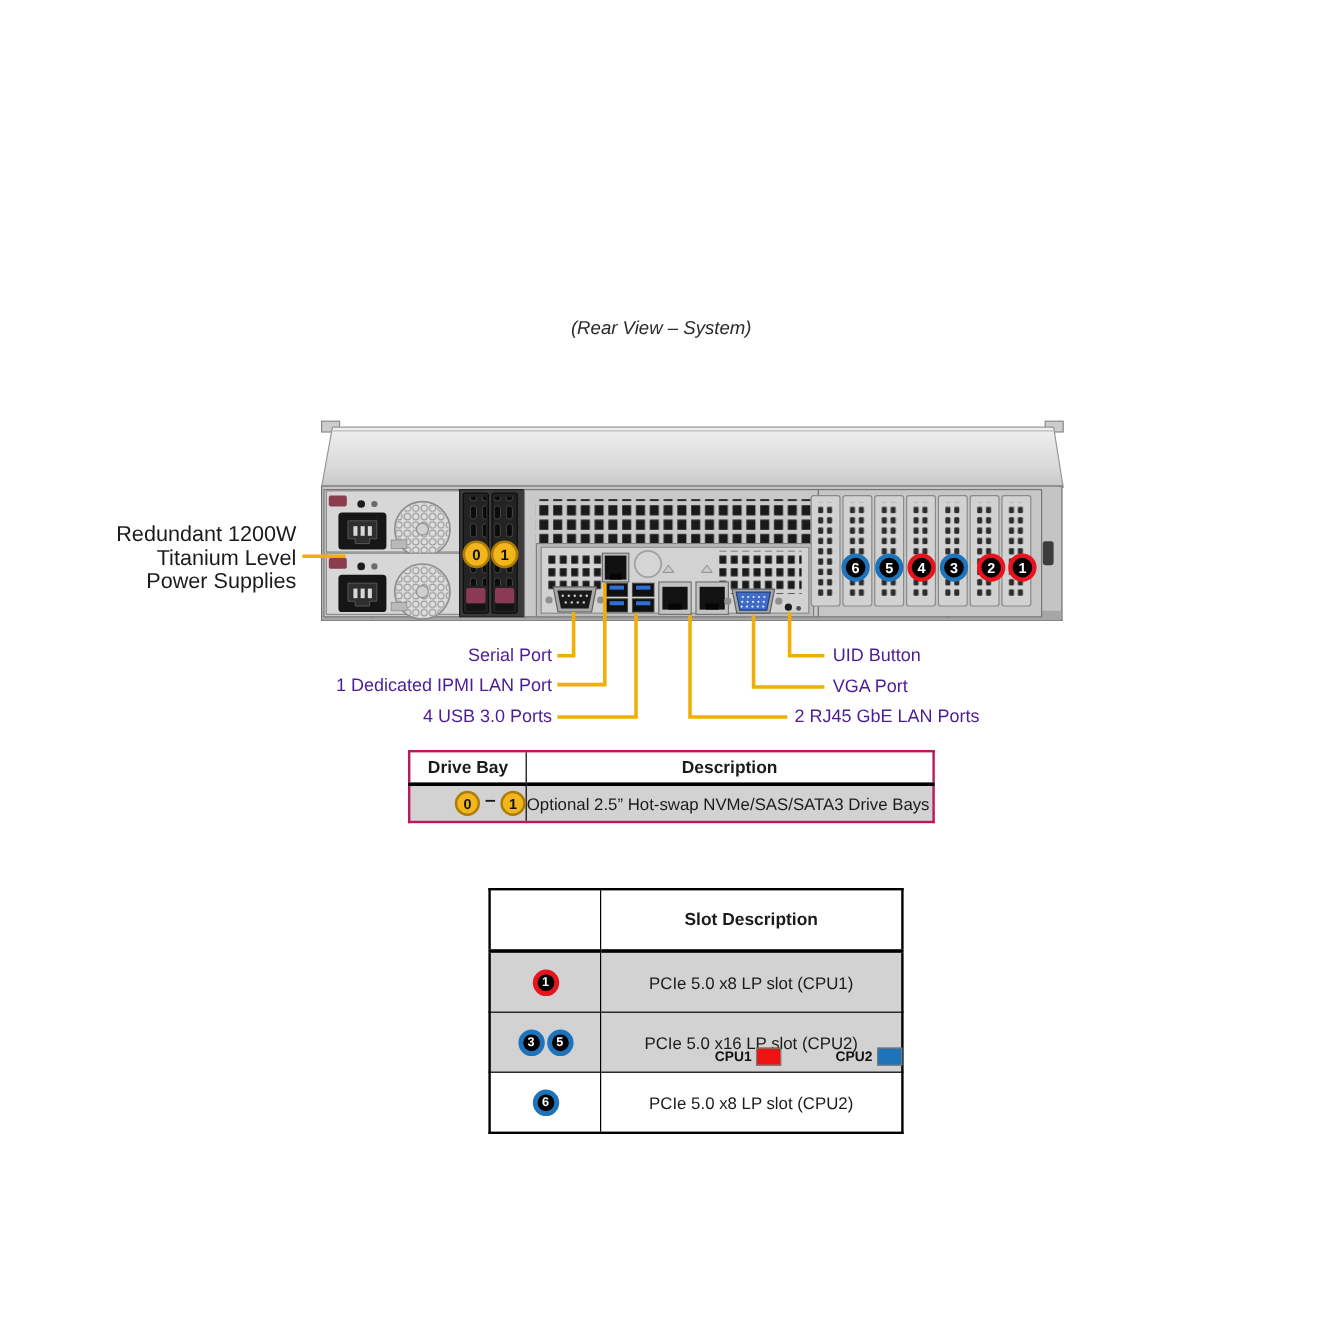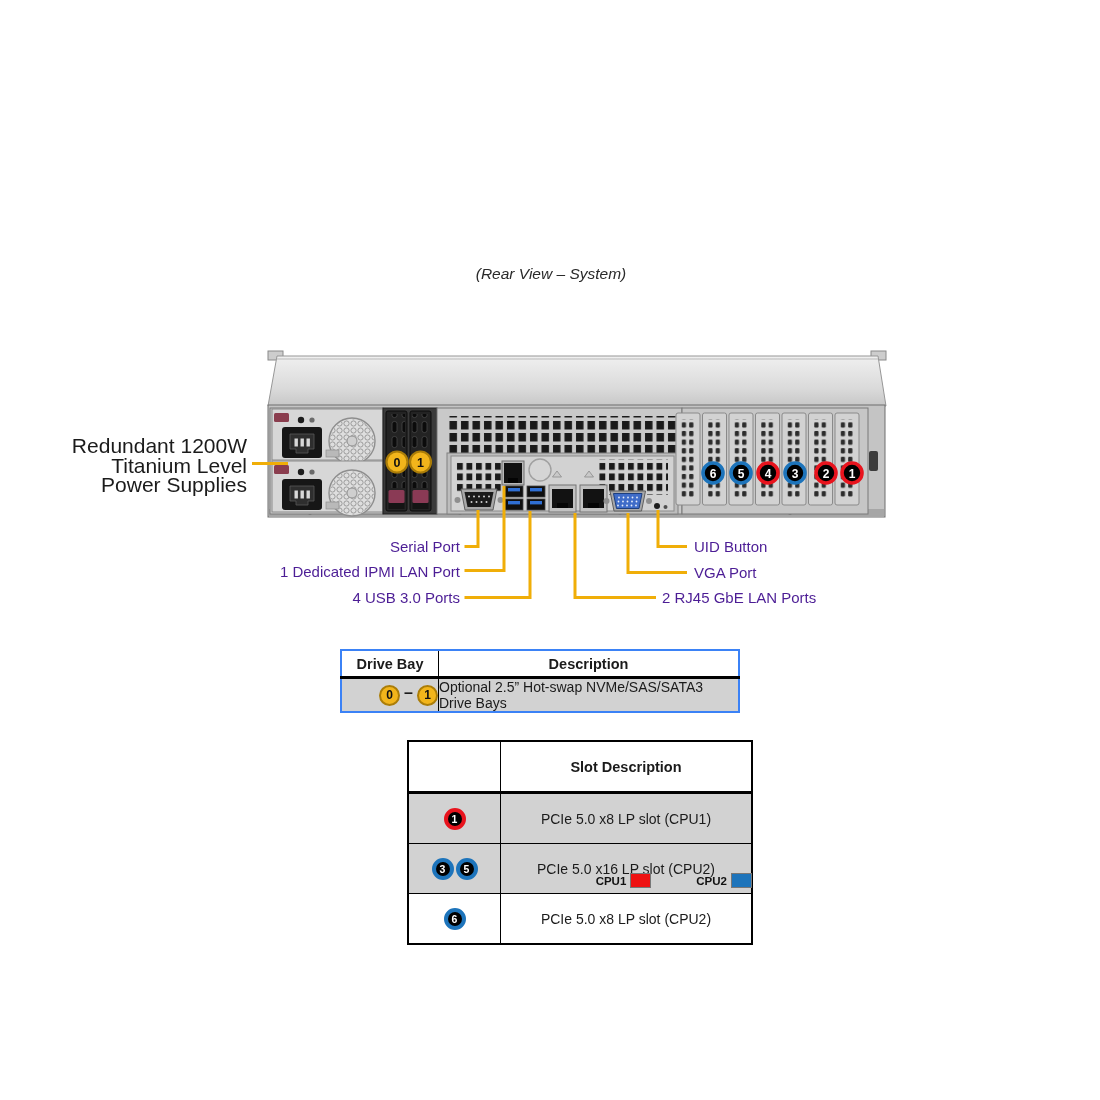--- a/index.html
+++ b/index.html
@@ -3,34 +3,34 @@
 <meta charset="utf-8">
 <style>
   html,body{margin:0;padding:0;background:#fff;}
   .canvas{
     position:relative;width:1100px;height:1100px;background:#ffffff;overflow:hidden;
     font-family:"Liberation Sans","DejaVu Sans",sans-serif;color:#1b1b1b;
   }
   .abs{position:absolute;}
   .fig-title{top:265px;left:440px;width:222px;text-align:center;
     font-size:15.5px;font-style:italic;color:#2a2a2a;}
-  .psu-label{top:436px;right:853px;text-align:right;font-size:21px;line-height:19.5px;color:#1b1b1b;}
+  .psu-label{top:436px;right:853px;text-align:right;font-size:18px;line-height:19.5px;color:#1b1b1b;}
   .callout-label{font-size:15px;color:#4c1d95;white-space:nowrap;}
   .cl-left{right:640px;text-align:right;}
   .cl-serial{top:538px;}
   .cl-ipmi{top:563px;}
   .cl-usb{top:589px;}
   .cl-uid{left:694px;top:538px;}
   .cl-vga{left:694px;top:564px;}
   .cl-lan{left:662px;top:589px;}
   .chassis-svg{left:240px;top:345px;width:660px;height:265px;}
 
   
   table{border-collapse:collapse;table-layout:fixed;}
-  .t1{left:340px;top:649px;width:400px;border:2px solid #3b82f6;}
+  .t1{left:340px;top:625px;width:439px;border:2px solid #be185d;}
   .t1 th,.t1 td{border:1.5px solid #000;padding:0;vertical-align:middle;}
   .t1 th{background:#ffffff;font-size:14.5px;font-weight:bold;height:25px;text-align:center;}
   .t1 thead th{border-bottom:3px solid #000;}
   .t1 td{background:#d2d2d2;height:29px;font-size:14px;}
   .t1 .col-bay{width:96px;}
   .t1 td.desc-cell{text-align:left;}
   .bay-cell{text-align:right;}
   .bay-badge{display:inline-flex;align-items:center;justify-content:center;
     width:17px;height:17px;border-radius:50%;background:#f2b51b;border:2.5px solid #ab7d08;
     color:#111;font-size:12px;font-weight:bold;vertical-align:middle;}

